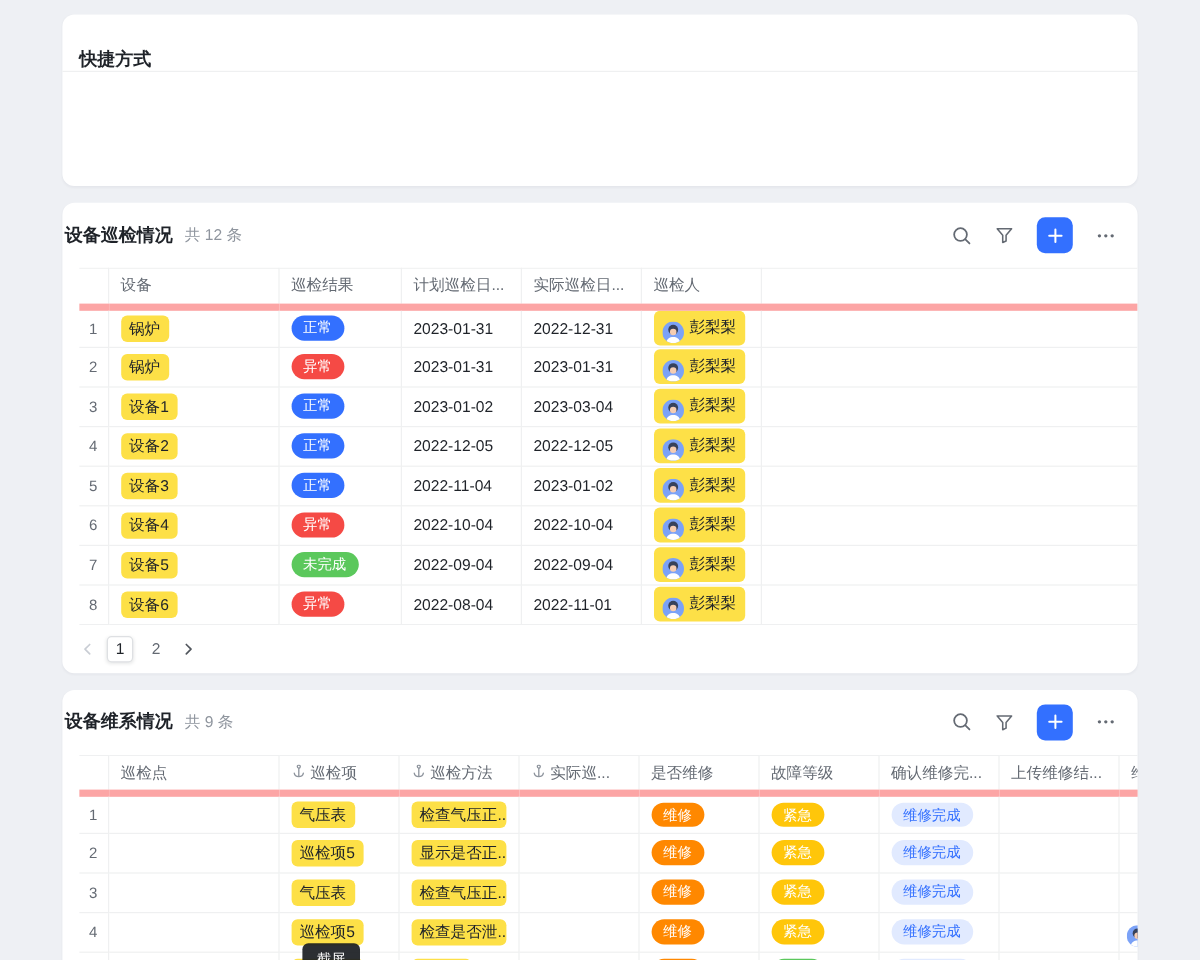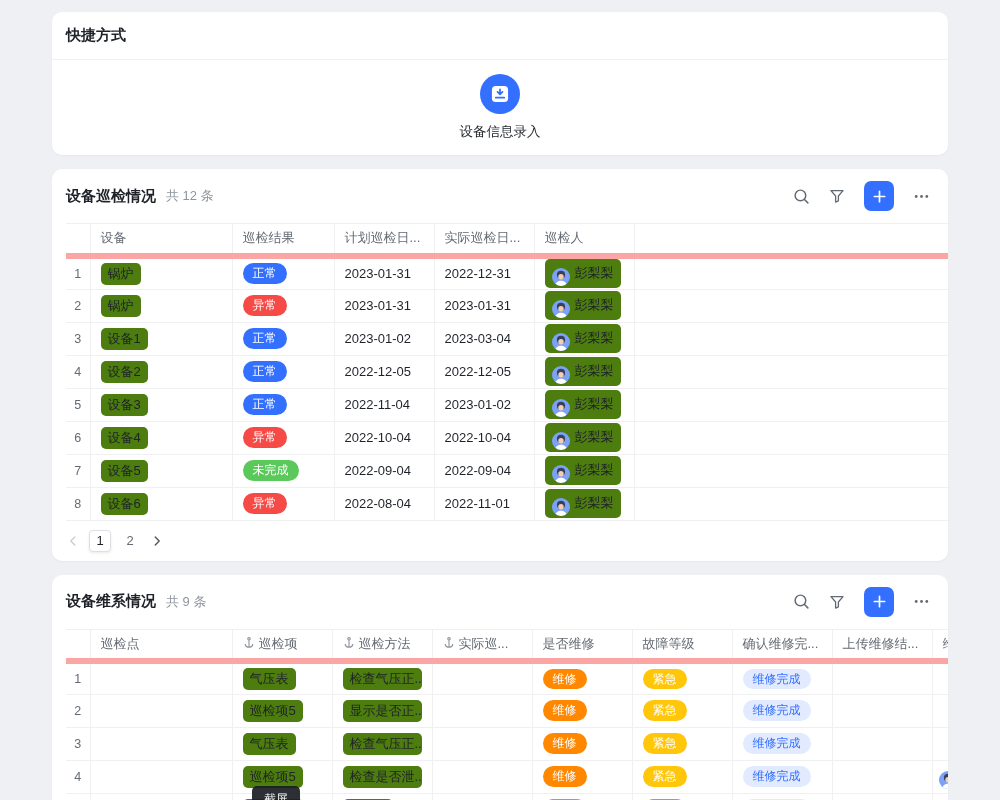--- a/index.html
+++ b/index.html
@@ -4,30 +4,30 @@
 <style>
   * { margin:0; padding:0; box-sizing:border-box; }
   html,body { width:1000px; height:800px; overflow:hidden; background:#eef0f4;
     font-family:"Liberation Sans","DejaVu Sans",sans-serif; color:#1f2329; }
   .page { padding:12px 52px 0; }
 
   .card { background:#fff; border-radius:10px; margin-bottom:14px;
     box-shadow:0 1px 2px rgba(31,35,41,.04); }
 
   
-  .card-header { display:flex; align-items:center; height:54px; padding:0 18px 0 14px; }
+  .card-header { display:flex; align-items:center; height:54px; padding:0 18px 0 2px; }
   .card-title { font-size:15px; font-weight:700; color:#1f2329; }
   .count { font-size:13px; color:#8f959e; margin-left:10px; font-weight:400; }
   .actions { margin-left:auto; display:flex; align-items:center; gap:19px; }
   .icon-btn { display:flex; align-items:center; cursor:pointer; }
   .add-btn { width:30px; height:30px; border:none; border-radius:7px; background:var(--accent,#3370ff);
     display:flex; align-items:center; justify-content:center; cursor:pointer; }
 
   
-  .shortcuts-title-row { height:48px; display:flex; align-items:center; padding:0 14px;
+  .shortcuts-title-row { height:48px; display:flex; align-items:flex-end; padding:0 14px;
     border-bottom:1px solid #eff0f1; }
   .shortcut-row { display:flex; align-items:center; height:95px; }
   .shortcut { flex:1; display:flex; flex-direction:column; align-items:center; gap:9px; cursor:pointer; }
   .circle { width:40px; height:40px; border-radius:50%; display:flex; align-items:center; justify-content:center; }
   .sc-svg { width:22px; height:22px; }
   .sc-label { font-size:13.5px; color:#1f2329; }
 
   
   .tbl-wrap { margin-left:14px; overflow:hidden; }
   table { border-collapse:collapse; table-layout:fixed; font-size:13px; }
@@ -35,21 +35,21 @@
   .tbl-wide { width:926px; }
   th { height:32px; font-weight:400; color:#646a73; text-align:left; padding:0 10px;
     border-top:1px solid #eff0f1; border-bottom:6px solid #fca5a5; border-right:1px solid #eff0f1;
     white-space:nowrap; overflow:hidden; }
   td { height:33px; padding:0 10px; border-bottom:1px solid #eff0f1; border-right:1px solid #eff0f1;
     white-space:nowrap; overflow:hidden; }
   th.idx, td.idx { text-align:center; color:#646a73; padding:0; font-size:12.5px; }
   th.fill, td.fill { border-right:none; }
   td.plain { color:#1f2329; }
 
-  .tag { display:inline-flex; align-items:center; max-width:100%; background:#4d7c0f;
+  .tag { display:inline-flex; align-items:center; max-width:100%; background:#fde047;
     border-radius:5px; padding:2px 7px; font-size:13px; gap:5px; overflow:hidden; }
   .badge { display:inline-block; color:#fff; font-size:12px; padding:3px 10px; border-radius:11px; line-height:1.2; }
   .badge.done { background:var(--badge-done-bg,#e1eaff); color:var(--badge-done-text,#3370ff); font-weight:400;text-align:center; }
   .avatar { width:18px; height:18px; border-radius:50%; flex:none; vertical-align:middle; }
   td .avatar { margin-top:7px; }
   .lk-icon { width:12px; height:12px; margin-right:4px; vertical-align:-1px; }
 
   
   .pagination { display:flex; align-items:center; gap:9px; height:40px; padding:0 14px; }
   .pg-arrow { display:flex; cursor:pointer; }
@@ -66,30 +66,20 @@
 <body>
 
 <div class="page">
 
   <section class="card">
     <div class="shortcuts-title-row">
       <h2 class="card-title">快捷方式</h2>
     </div>
     <div class="shortcut-row">
 
-      <div class="shortcut">
-        <span class="circle" style="background: rgb(51, 112, 255); color: rgb(51, 112, 255);">
-          <svg class="sc-svg" viewBox="0 0 24 24">
-            <rect x="3.2" y="3.2" width="17.6" height="17.6" rx="4.2" fill="#fff"></rect>
-            <path d="M12 7v5.4m0 0l2.7-2.7M12 12.4L9.3 9.7" stroke="currentColor" stroke-width="1.9" fill="none" stroke-linecap="round" stroke-linejoin="round"></path>
-            <path d="M7.4 16h9.2" stroke="currentColor" stroke-width="1.9" stroke-linecap="round"></path>
-          </svg>
-        </span>
-        <span class="sc-label">设备信息录入</span>
-      </div>
 
 
 
 
     </div>
   </section>
 
   <section class="card">
     <div class="card-header">
       <h2 class="card-title">设备巡检情况</h2>

